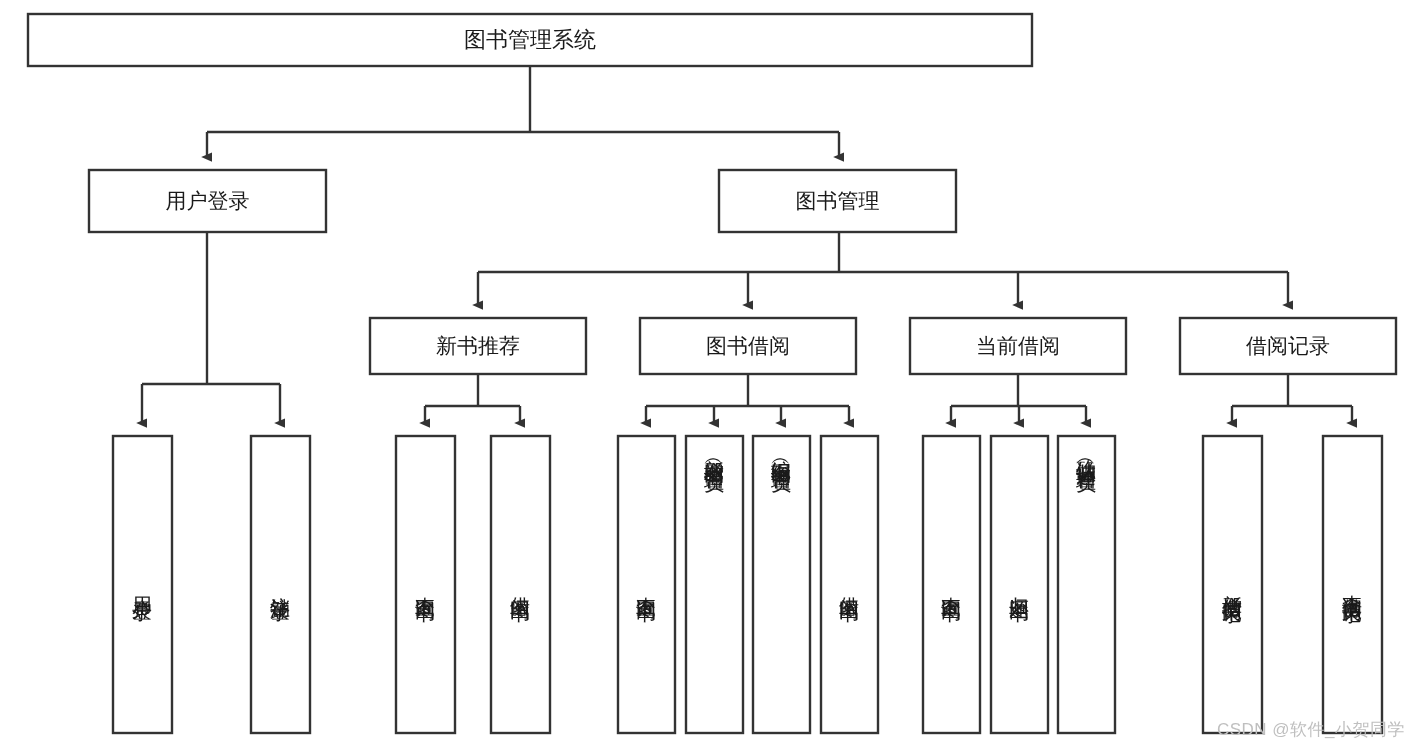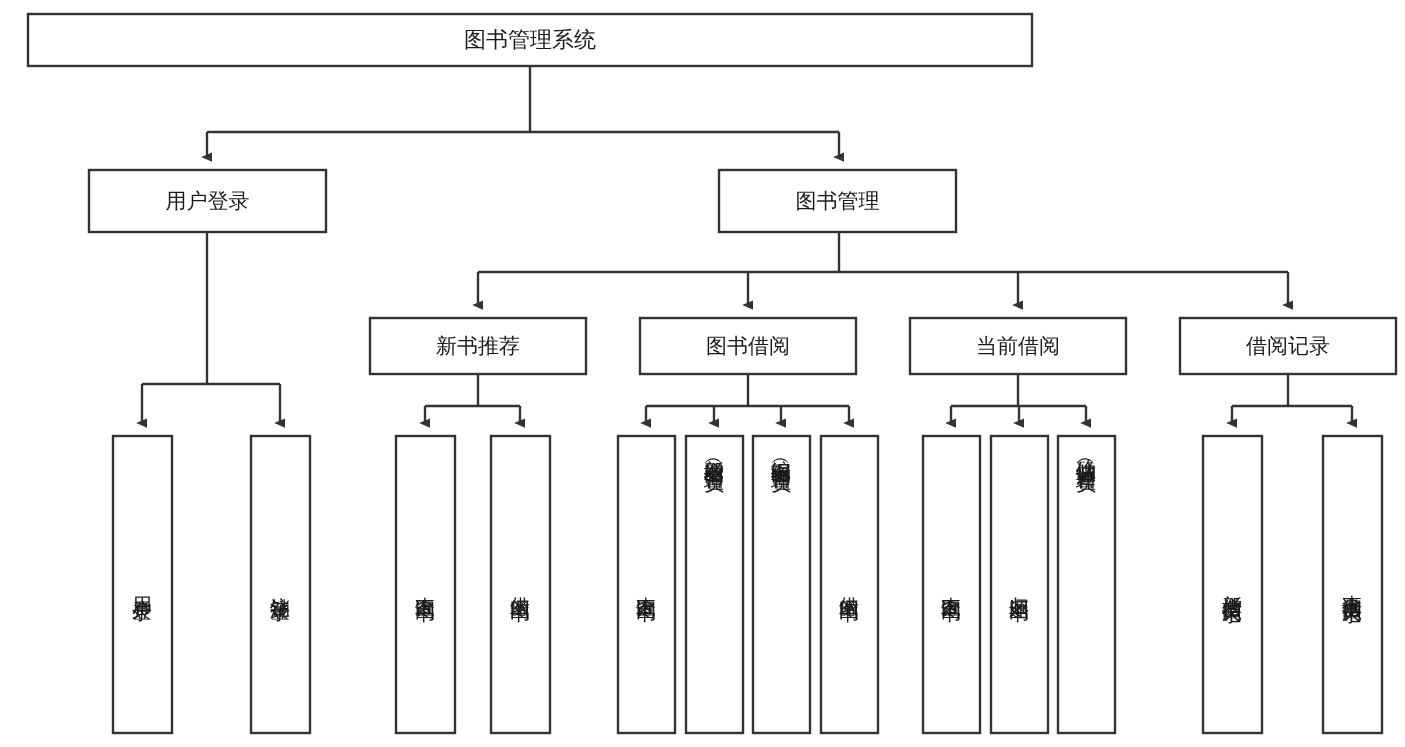--- a/index.html
+++ b/index.html
@@ -191,13 +191,14 @@
   <div class="vlabel" style="left:610px;  top:436px; width:57px; height:297px;">查询图书</div>
   <div class="vlabel" style="left:678px;  top:436px; width:57px; height:297px; justify-content:flex-start; padding-top:8px; box-sizing:border-box;">新增图书（管理员）</div>
   <div class="vlabel" style="left:745px;  top:436px; width:57px; height:297px; justify-content:flex-start; padding-top:8px; box-sizing:border-box;">编辑图书（管理员）</div>
   <div class="vlabel" style="left:813px;  top:436px; width:57px; height:297px;">借阅图书</div>
   <div class="vlabel" style="left:915px;  top:436px; width:57px; height:297px;">查询图书</div>
   <div class="vlabel" style="left:983px;  top:436px; width:57px; height:297px;">归还图书</div>
   <div class="vlabel" style="left:1050px; top:436px; width:57px; height:297px; justify-content:flex-start; padding-top:8px; box-sizing:border-box;">确认归还（管理员）</div>
   <div class="vlabel" style="left:1195px; top:436px; width:59px; height:297px;">新增借阅记录</div>
   <div class="vlabel" style="left:1315px; top:436px; width:59px; height:297px;">查询借阅记录</div>
 
+  <div id="watermark">CSDN @软件_小贺同学</div>
 </div>
 
 </body></html>

